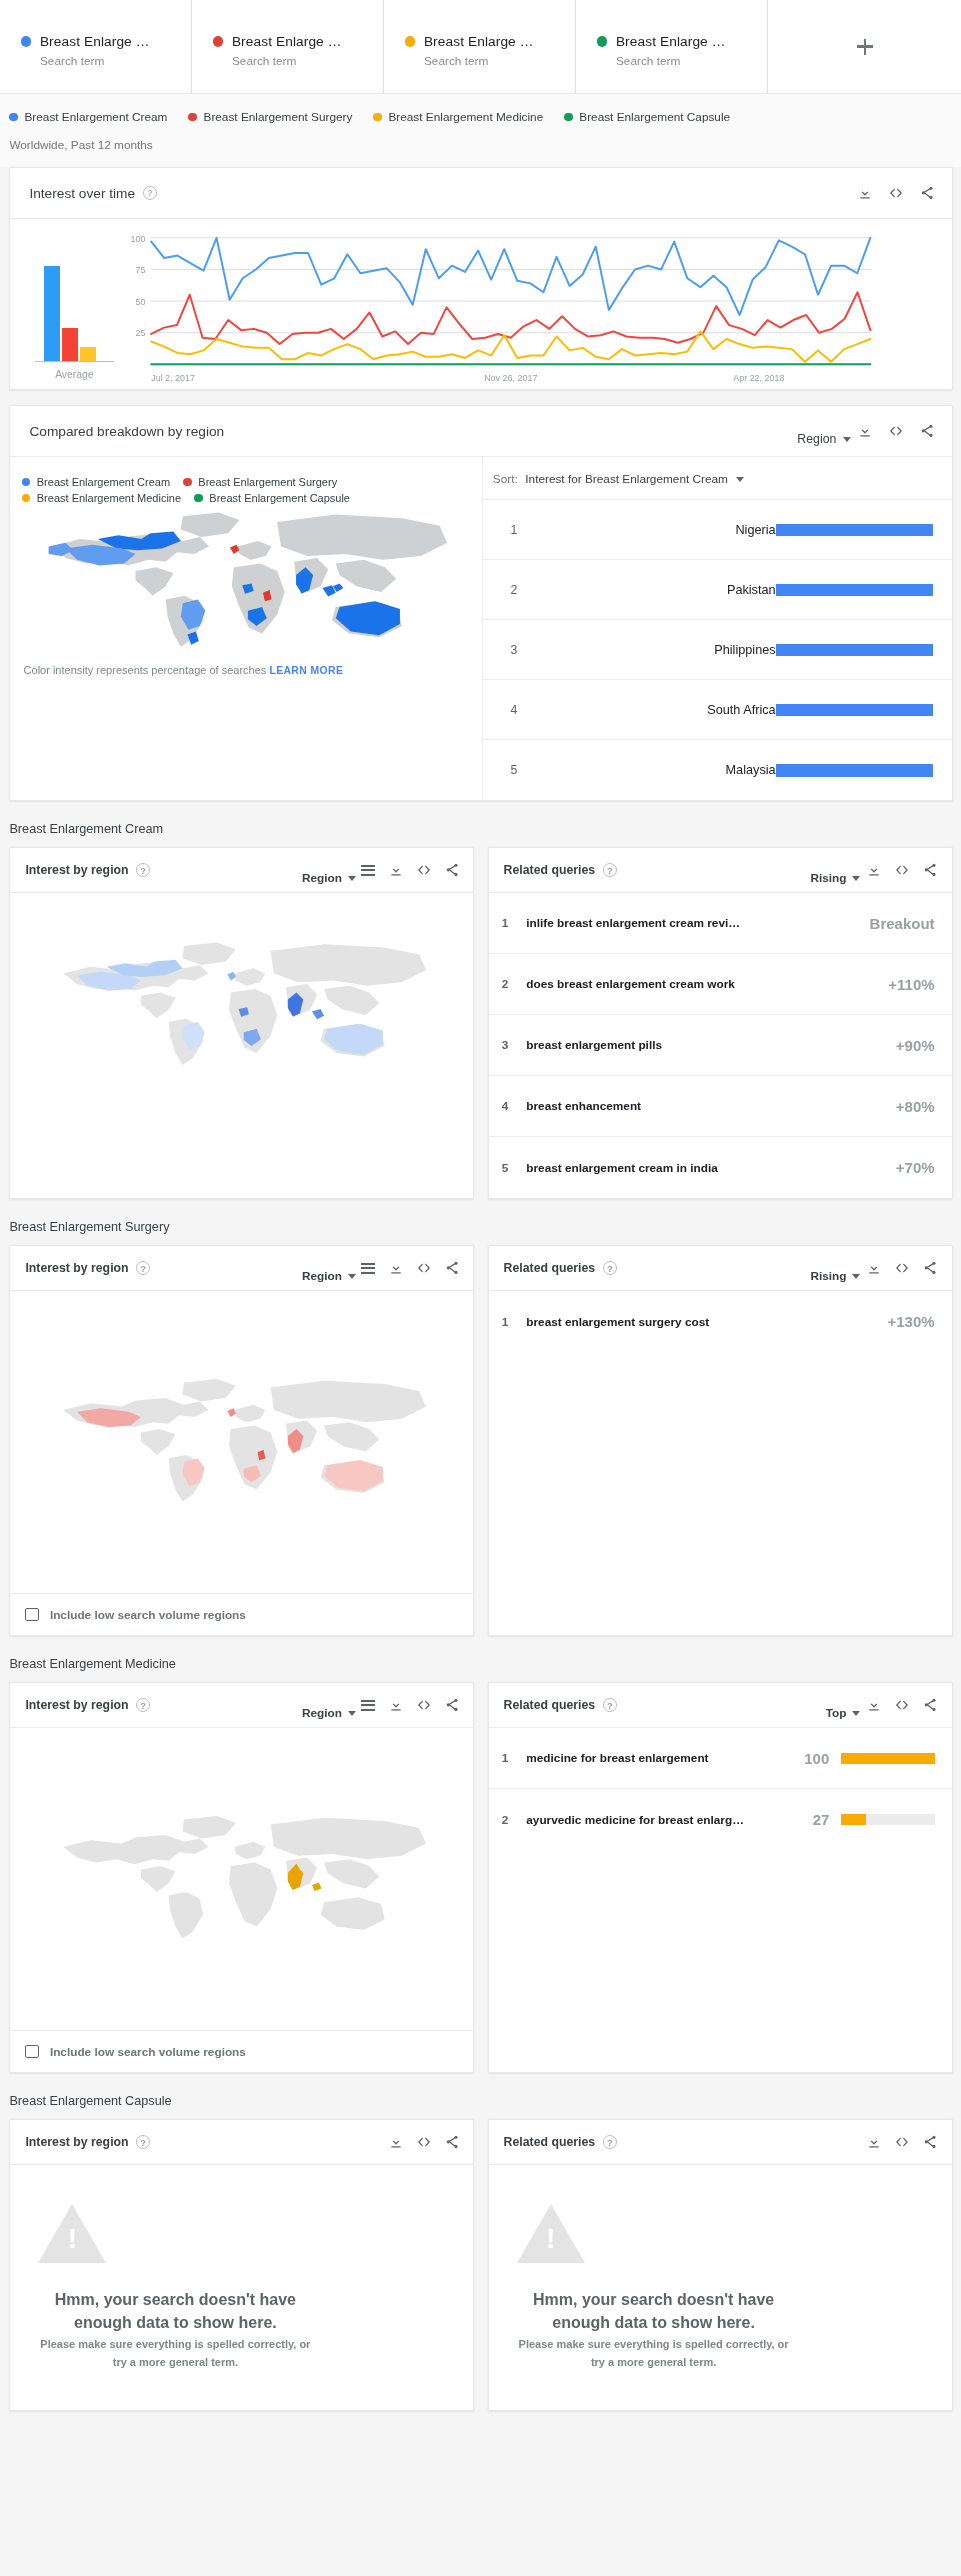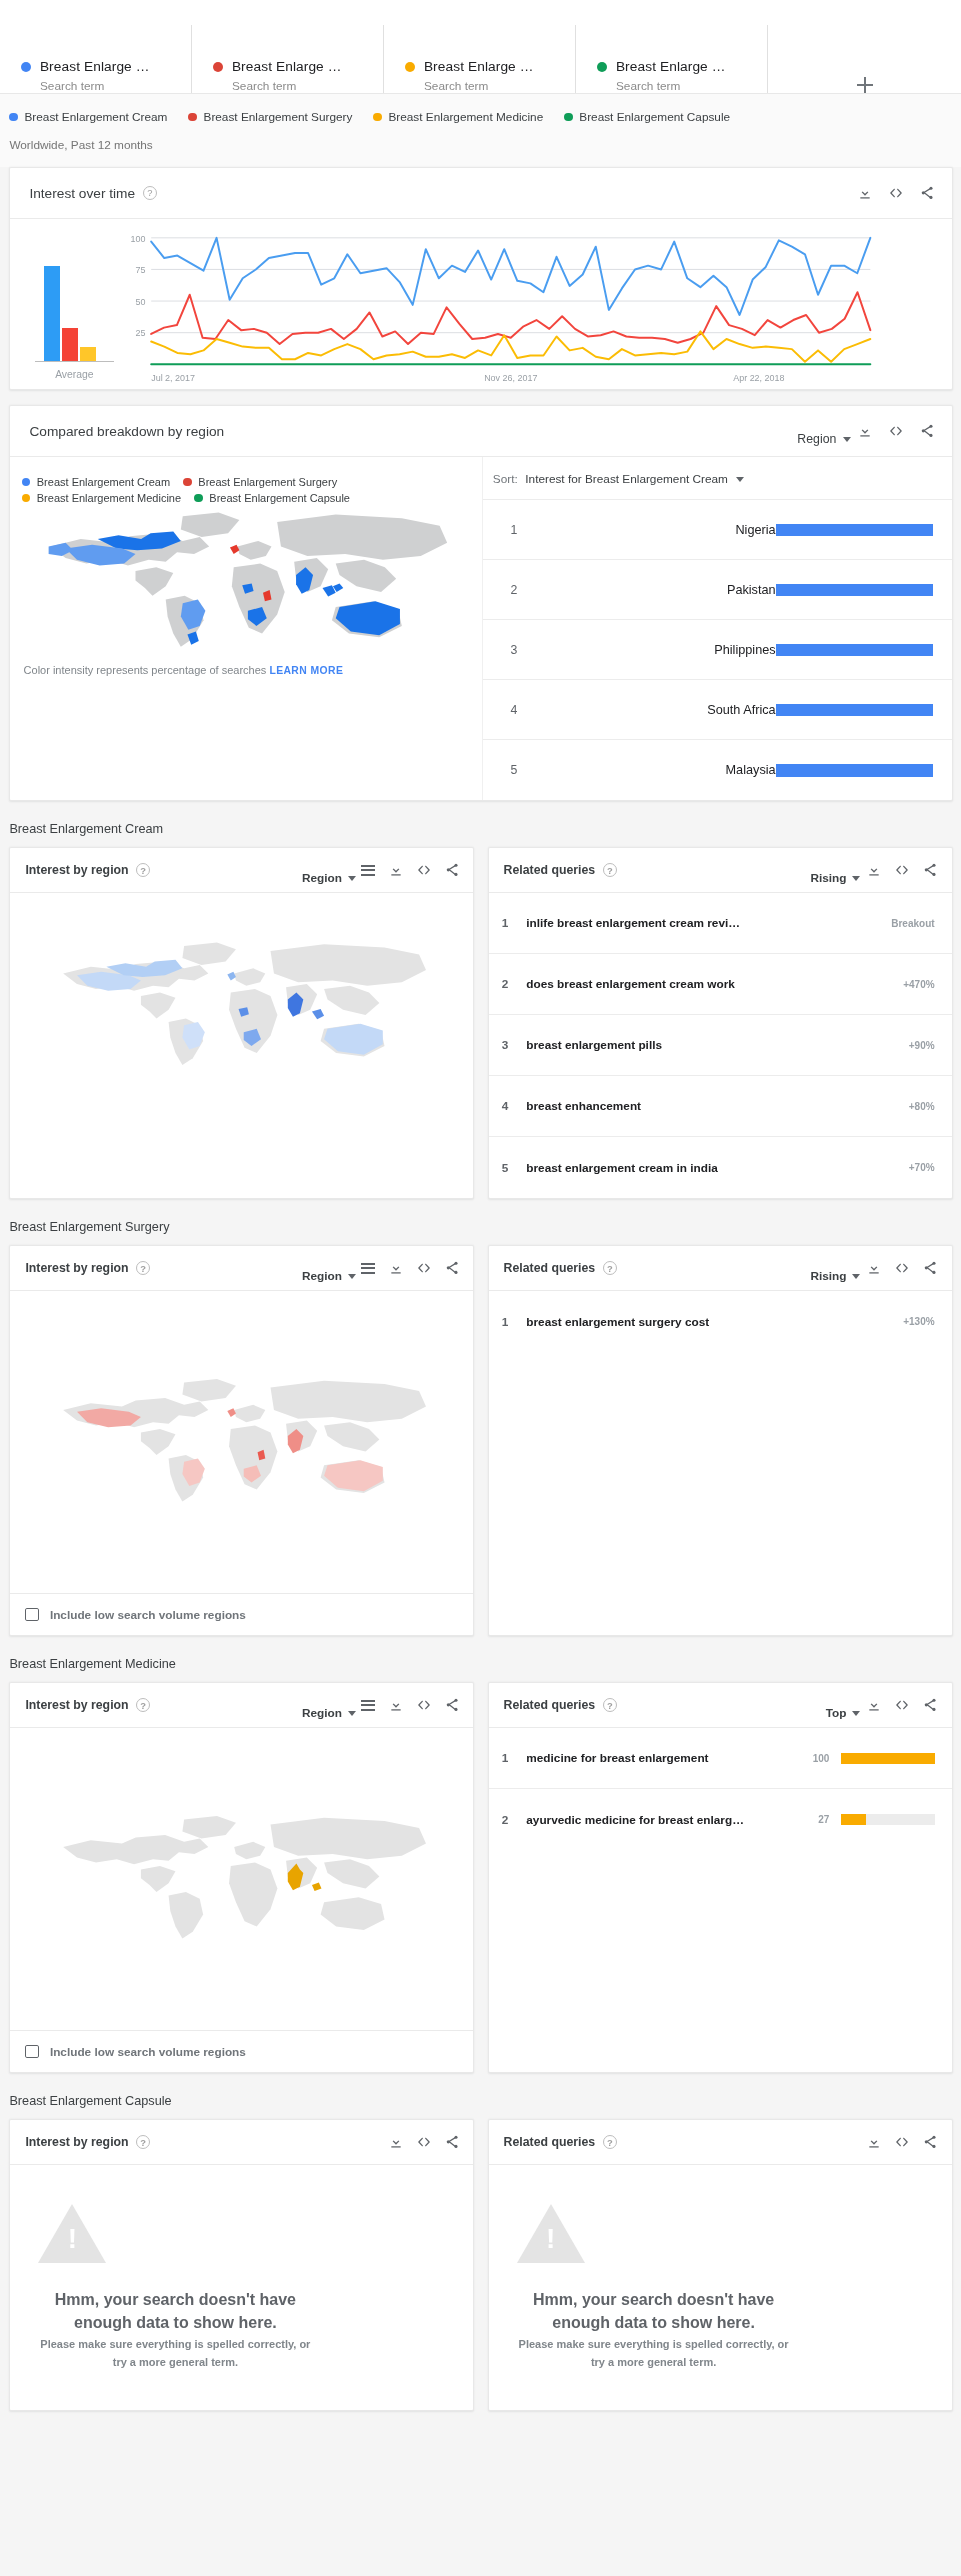--- a/index.html
+++ b/index.html
@@ -12,21 +12,20 @@
   }
   body { width: 962px; }
 
   
   .tabbar {
     display: flex;
     background: #fff;
     height: 94px;
     border-bottom: 0.9px solid #e8e8e8;
     box-shadow: 0 0.9px 1.9px rgba(0,0,0,.06);
-    align-items: flex-end;
   }
   .tab {
     flex: 0 0 192px;
     border-right: 0.9px solid #e0e0e0;
     padding: 34px 0 0 21px;
     position: relative;
   }
   .tab-title-row { display: flex; align-items: center; gap: 8.5px; }
   .tab-dot { width: 10.4px; height: 10.4px; border-radius: 50%; flex: 0 0 auto; }
   .tab-title {
@@ -175,21 +174,21 @@
   }
   .cbox { width: 13.2px; height: 13.2px; border: 1.9px solid #5f6368; border-radius: 1.9px; }
 
   .q-row {
     display: flex; align-items: center;
     height: 61px; border-bottom: 0.9px solid #ececec; padding: 0 17px 0 13.2px;
   }
   .q-row:last-child { border-bottom: none; }
   .q-n { width: 24.5px; font-size: 11.8px; color: #5f6368; }
   .q-text { flex: 1 1 auto; font-size: 11.8px; color: #202124; white-space: nowrap; overflow: hidden; }
-  .q-val { font-size: 10px; color: #9aa0a6; margin-left: 9.4px; }
+  .q-val { font-size: 15px; color: #9aa0a6; margin-left: 9.4px; }
   .q-track { width: 94px; height: 11.3px; background: #ececec; margin-left: 11.3px; flex: 0 0 auto; }
   .q-fill { height: 11.3px; background: #f9ab00; }
 
   
   .empty {
     height: 245px;
     display: flex; flex-direction: column;
     align-items: flex-start; justify-content: center; text-align: center;
     padding: 0 28px;
   }
@@ -557,21 +556,21 @@
     </div>
     <div>
       <div class="q-row">
         <span class="q-n">1</span>
         <span class="q-text">inlife breast enlargement cream revi…</span>
         <span class="q-val">Breakout</span>
       </div>
       <div class="q-row">
         <span class="q-n">2</span>
         <span class="q-text">does breast enlargement cream work</span>
-        <span class="q-val">+470%</span>
+        <span class="q-val">+110%</span>
       </div>
       <div class="q-row">
         <span class="q-n">3</span>
         <span class="q-text">breast enlargement pills</span>
         <span class="q-val">+90%</span>
       </div>
       <div class="q-row">
         <span class="q-n">4</span>
         <span class="q-text">breast enhancement</span>
         <span class="q-val">+80%</span>

